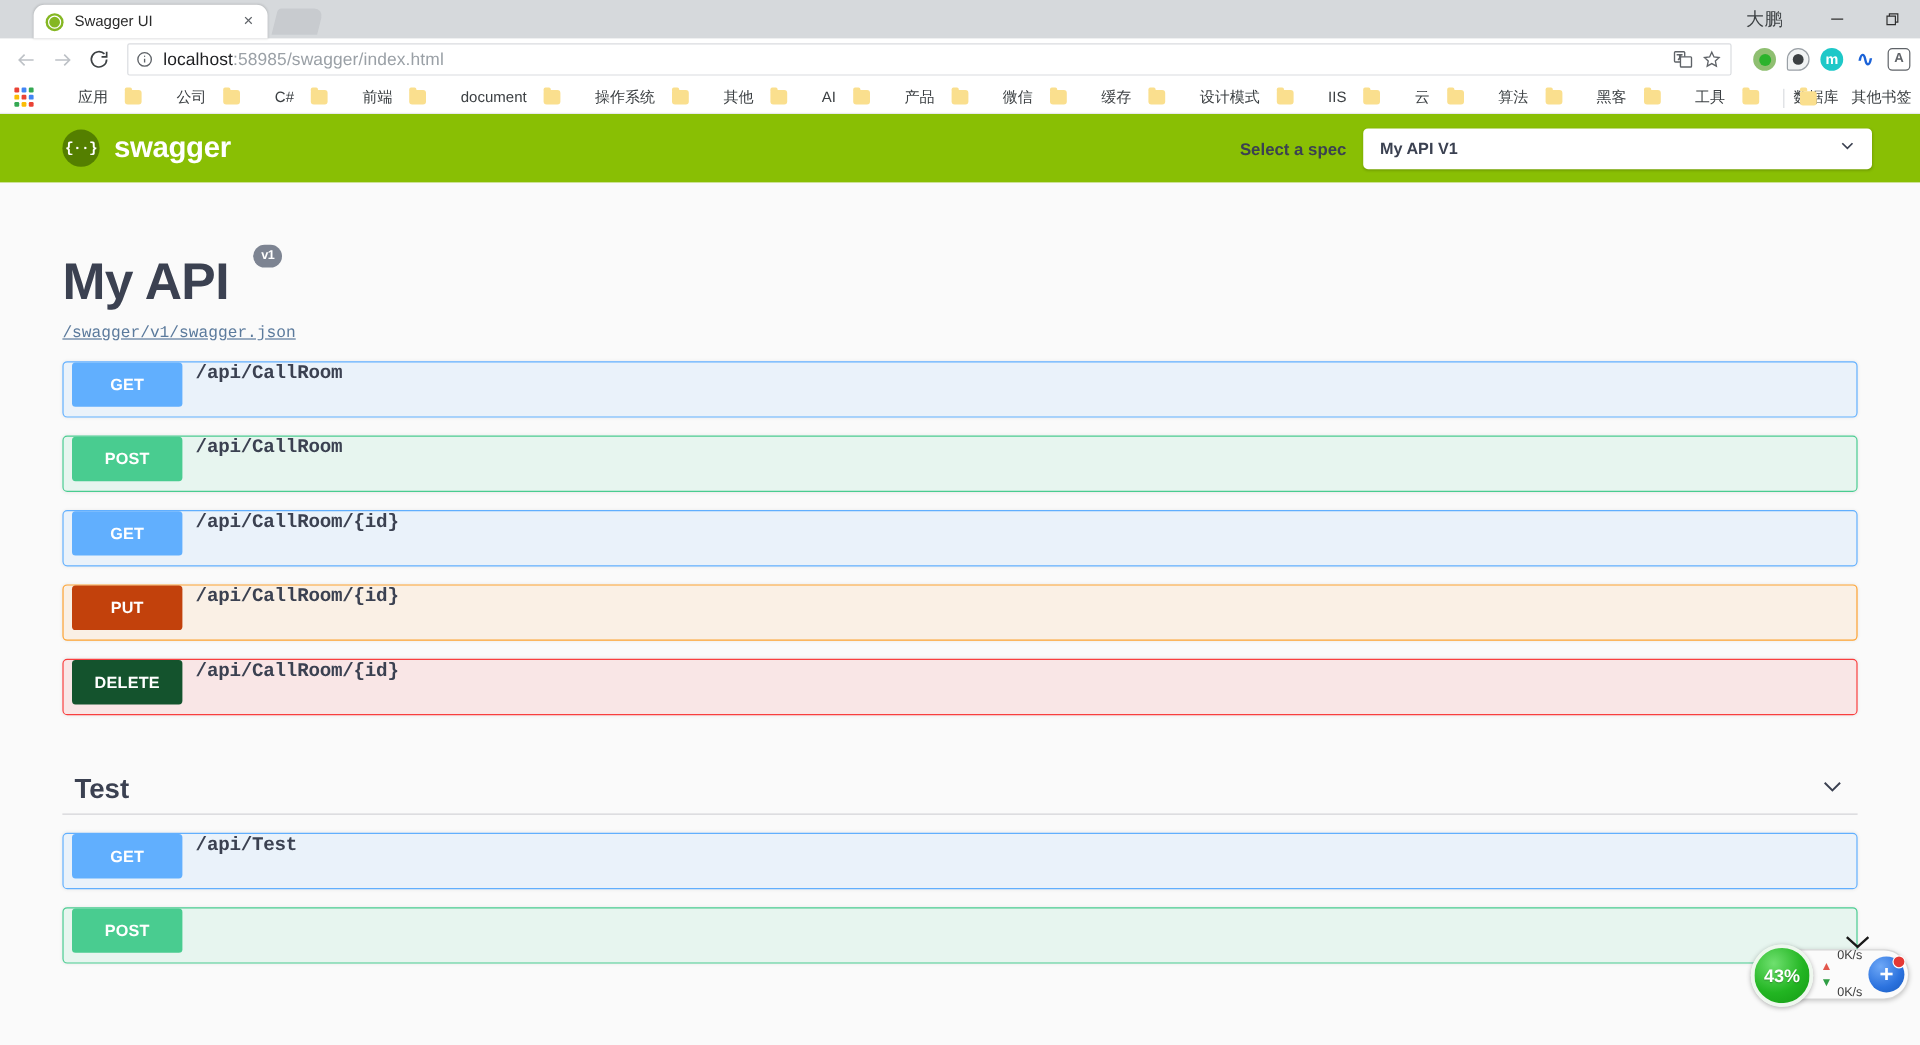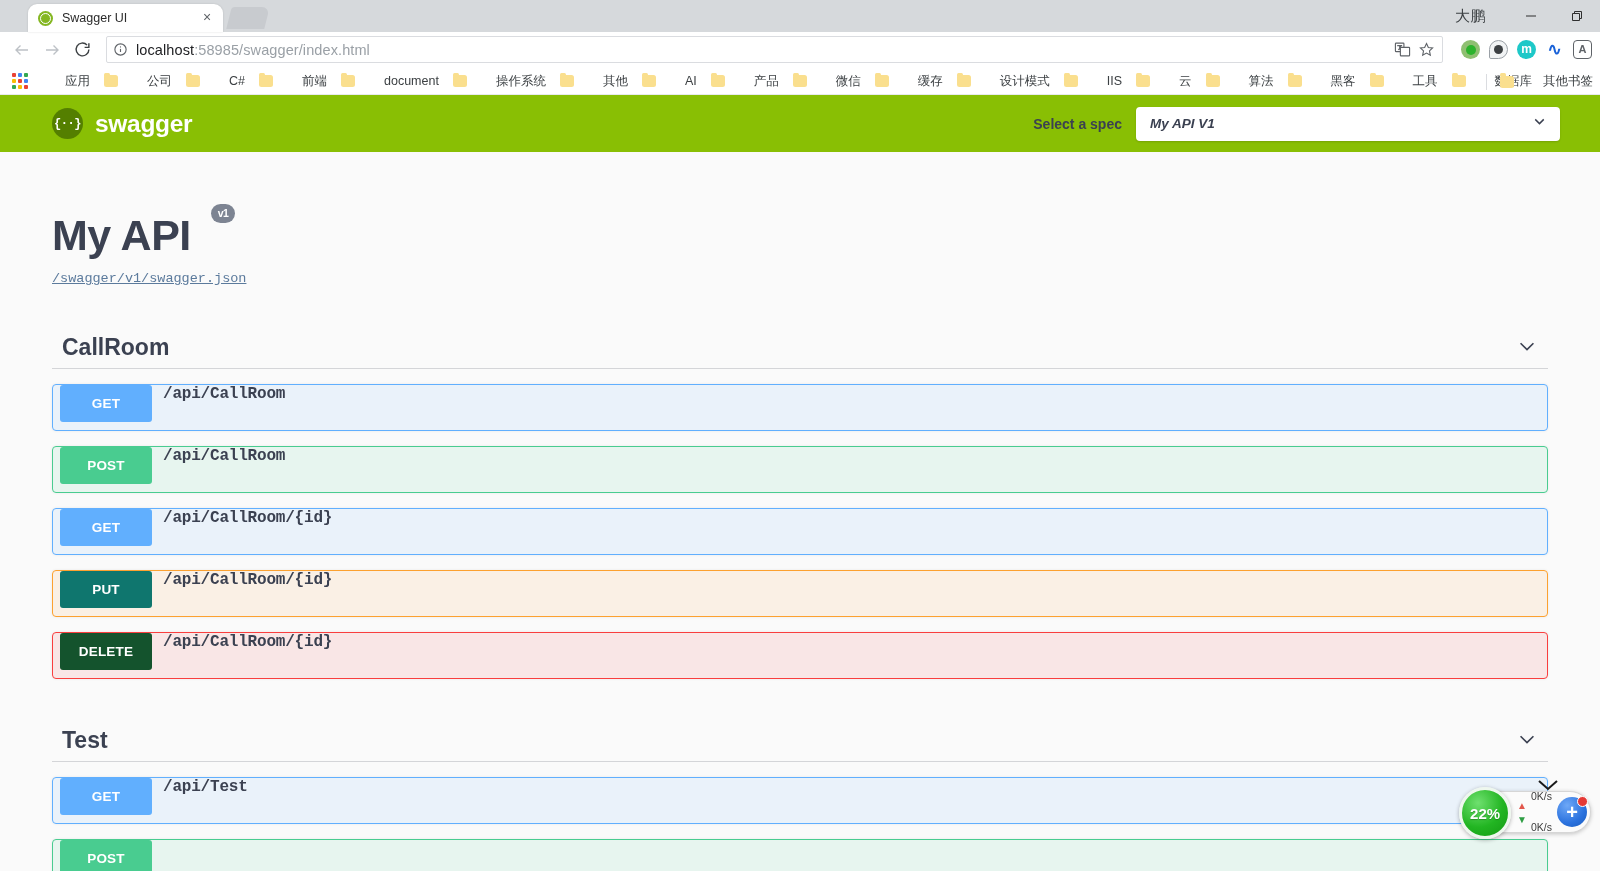--- a/index.html
+++ b/index.html
@@ -141,21 +141,21 @@
     font-size: 24.5px; font-weight: 700; color: #fff; letter-spacing: -.3px;
   }
   .spec-selector {
     margin-left: auto; display: flex; align-items: center; gap: 14px;
     padding-right: 40px;
   }
   .spec-label { font-size: 14px; font-weight: 700; color: #3b4151; }
   .spec-select {
     width: 424px; height: 34px; background: #fff; border: 2px solid #fff;
     border-radius: 4px; display: flex; align-items: center;
-    padding: 0 10px 0 12px; box-shadow: 0 1px 2px rgba(0,0,0,.15); font-style: italic;
+    padding: 0 10px 0 12px; box-shadow: 0 1px 2px rgba(0,0,0,.15);
   }
   .spec-value { font-size: 13.5px; font-weight: 700; color: #3b4151; }
   .spec-chevron { margin-left: auto; color: #3b4151; }
 
   .info-block { padding: 62px 0 0 52px; }
   .api-title {
     font-size: 43px; font-weight: 700; color: #3b4151;
     display: inline-flex; align-items: flex-start; letter-spacing: -.5px;
     line-height: 1;
     gap: 15px;
@@ -196,21 +196,21 @@
     margin-left: 11px; font-size: 16px; font-weight: 600; color: #3b4151;
     font-family: "Liberation Mono", monospace; letter-spacing: -.2px;
   }
 
   .op-get    { background: rgba(97,175,254,.1);  border-color: #61affe; }
   .op-post   { background: rgba(73,204,144,.1);  border-color: #49cc90; }
   .op-put    { background: rgba(252,161,48,.1);  border-color: #fca130; }
   .op-delete { background: rgba(249,62,62,.1);   border-color: #f93e3e; }
   .m-get    { background: #61affe; }
   .m-post   { background: #49cc90; }
-  .m-put    { background: #0f766e; }
+  .m-put    { background: #c2410c; }
   .m-delete { background: #14532d; }
 
   
   .netwidget {
     position: absolute; right: 9px; bottom: 38px;
     height: 42px; display: flex; align-items: center;
     background: #fbfbfb; border: 1px solid #d6d6d6; border-radius: 21px;
     padding: 0 3px 0 44px; box-shadow: 0 1px 4px rgba(0,0,0,.22);
     z-index: 50;
   }
@@ -442,28 +442,20 @@
 
     <div class="info-block">
       <h1 class="api-title">
         <span>My API</span>
         <span class="version-badge">v1</span>
       </h1>
       <a class="api-url">/swagger/v1/swagger.json</a>
     </div>
 
     <div class="tag-section">
-      <div class="tag-header">
-        <span class="tag-name">CallRoom</span>
-        <span class="tag-chevron">
-          <svg width="22" height="22" viewBox="0 0 24 24" fill="none" stroke="currentColor" stroke-width="1.8">
-              <path d="M5 9l7 7 7-7"></path>
-            </svg>
-        </span>
-      </div>
 
       <div class="op-block op-get">
         <span class="op-method m-get">GET</span>
         <span class="op-path">/api/CallRoom</span>
       </div>
       <div class="op-block op-post">
         <span class="op-method m-post">POST</span>
         <span class="op-path">/api/CallRoom</span>
       </div>
       <div class="op-block op-get">
@@ -499,21 +491,21 @@
         <span class="op-path"></span>
       </div>
     </div>
 
     <div class="netwidget">
       <span class="net-chevron">
         <svg width="26" height="16" viewBox="0 0 26 16" fill="none" stroke="currentColor" stroke-width="2">
             <path d="M4 4l9 8 9-8"></path>
           </svg>
       </span>
-      <span class="net-circle">22%</span>
+      <span class="net-circle">43%</span>
       <span class="net-rates">
         <span class="arrow-col">
           <span class="arrow-up">▲</span>
           <span class="arrow-dn">▼</span>
         </span>
         <span class="rate-col">
           <span class="rate">0K/s</span>
           <span class="rate">0K/s</span>
         </span>
       </span>

